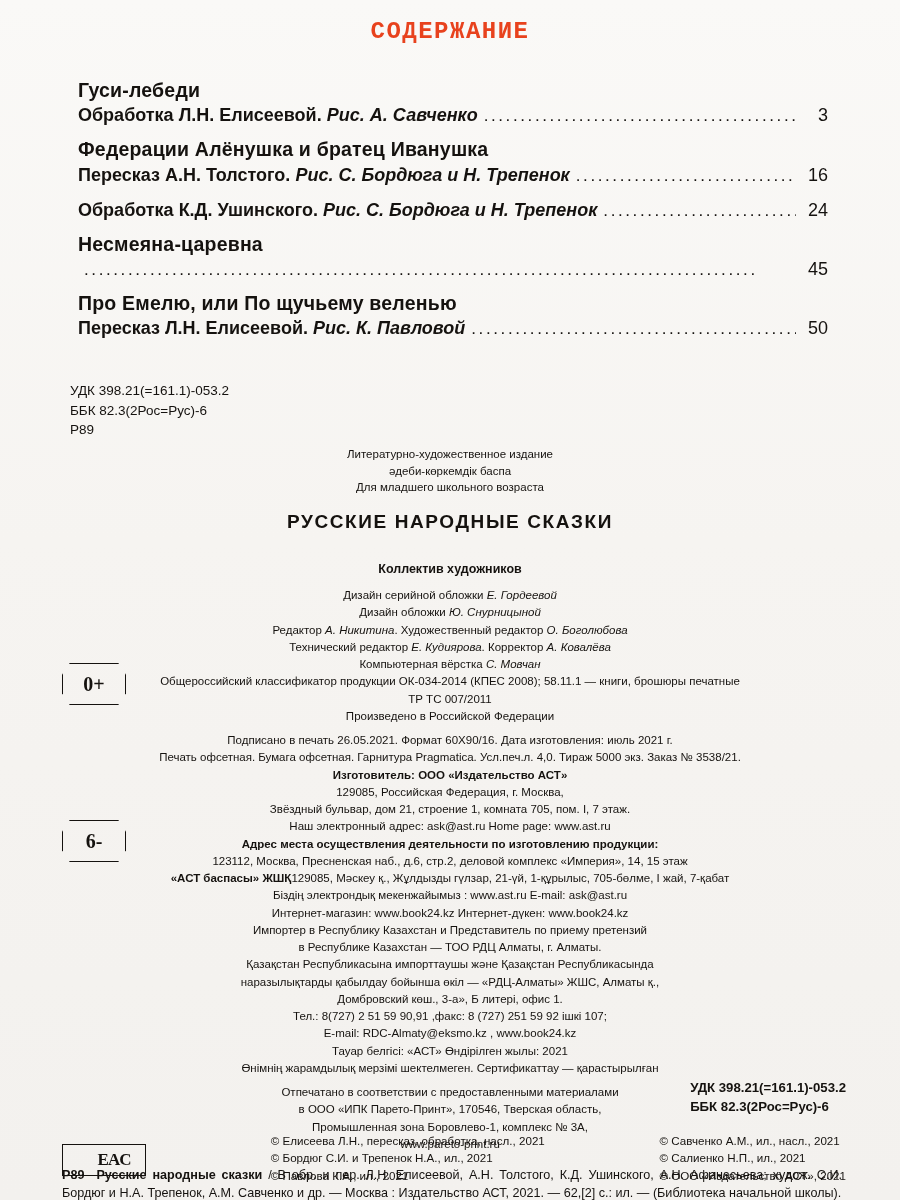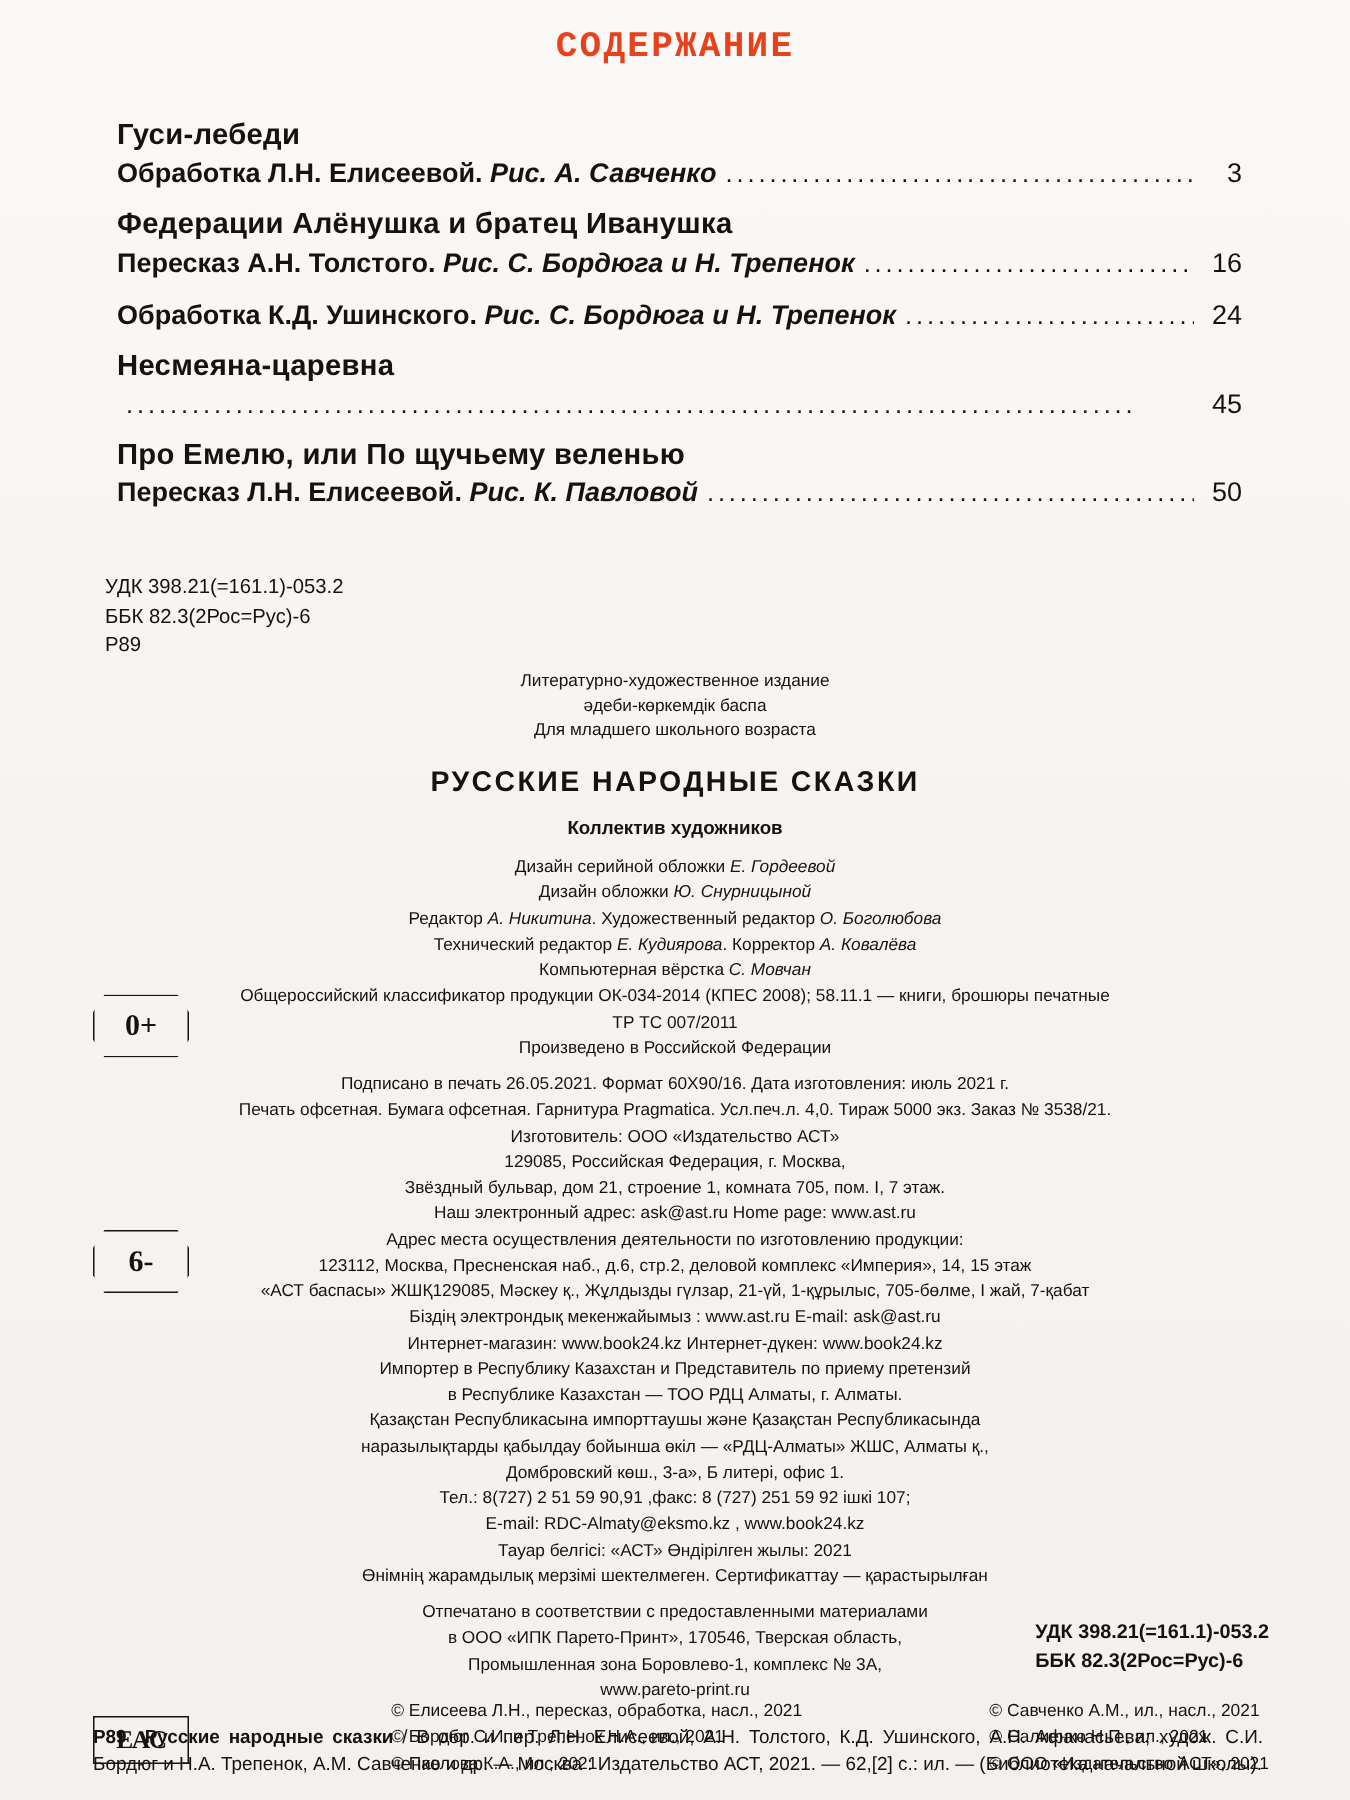--- a/index.html
+++ b/index.html
@@ -97,26 +97,26 @@
   .imprint .bigtitle {
     font-size: 19px;
     font-weight: bold;
     letter-spacing: 1.6px;
     margin-top: 12px;
     font-family: "Liberation Sans", sans-serif;
   }
   .imprint .collective {
     font-size: 12.5px;
     font-weight: bold;
-    margin-top: 7px;
+    margin-top: 24px;
     margin-bottom: 8px;
   }
   .imprint .row { }
   .imprint .it { font-style: italic; }
-  .imprint .bold { font-weight: normal; }
+  .imprint .bold { font-weight: bold; }
   .imprint .gap { height: 7px; }
 
   
   .badge {
     position: absolute;
     width: 62px;
     height: 40px;
     border: 1.6px solid #15120f;
     display: flex;
     align-items: center;
@@ -163,20 +163,21 @@
     height: 30px;
     border: 1.5px solid #15120f;
     display: flex;
     align-items: center;
     justify-content: center;
     font-size: 17px;
     font-weight: bold;
     font-family: "Liberation Serif", serif;
     letter-spacing: -1px;
     margin-top: 12px;
+    padding-left: 20px;
   }
   .copy-col {
     font-size: 11.6px;
     line-height: 1.5;
     margin-left: 20px;
   }
   .copy-col.left { margin-left: 30px; }
   .copy-col.right { text-align: left; }
   .udk-right {
     position: absolute;

